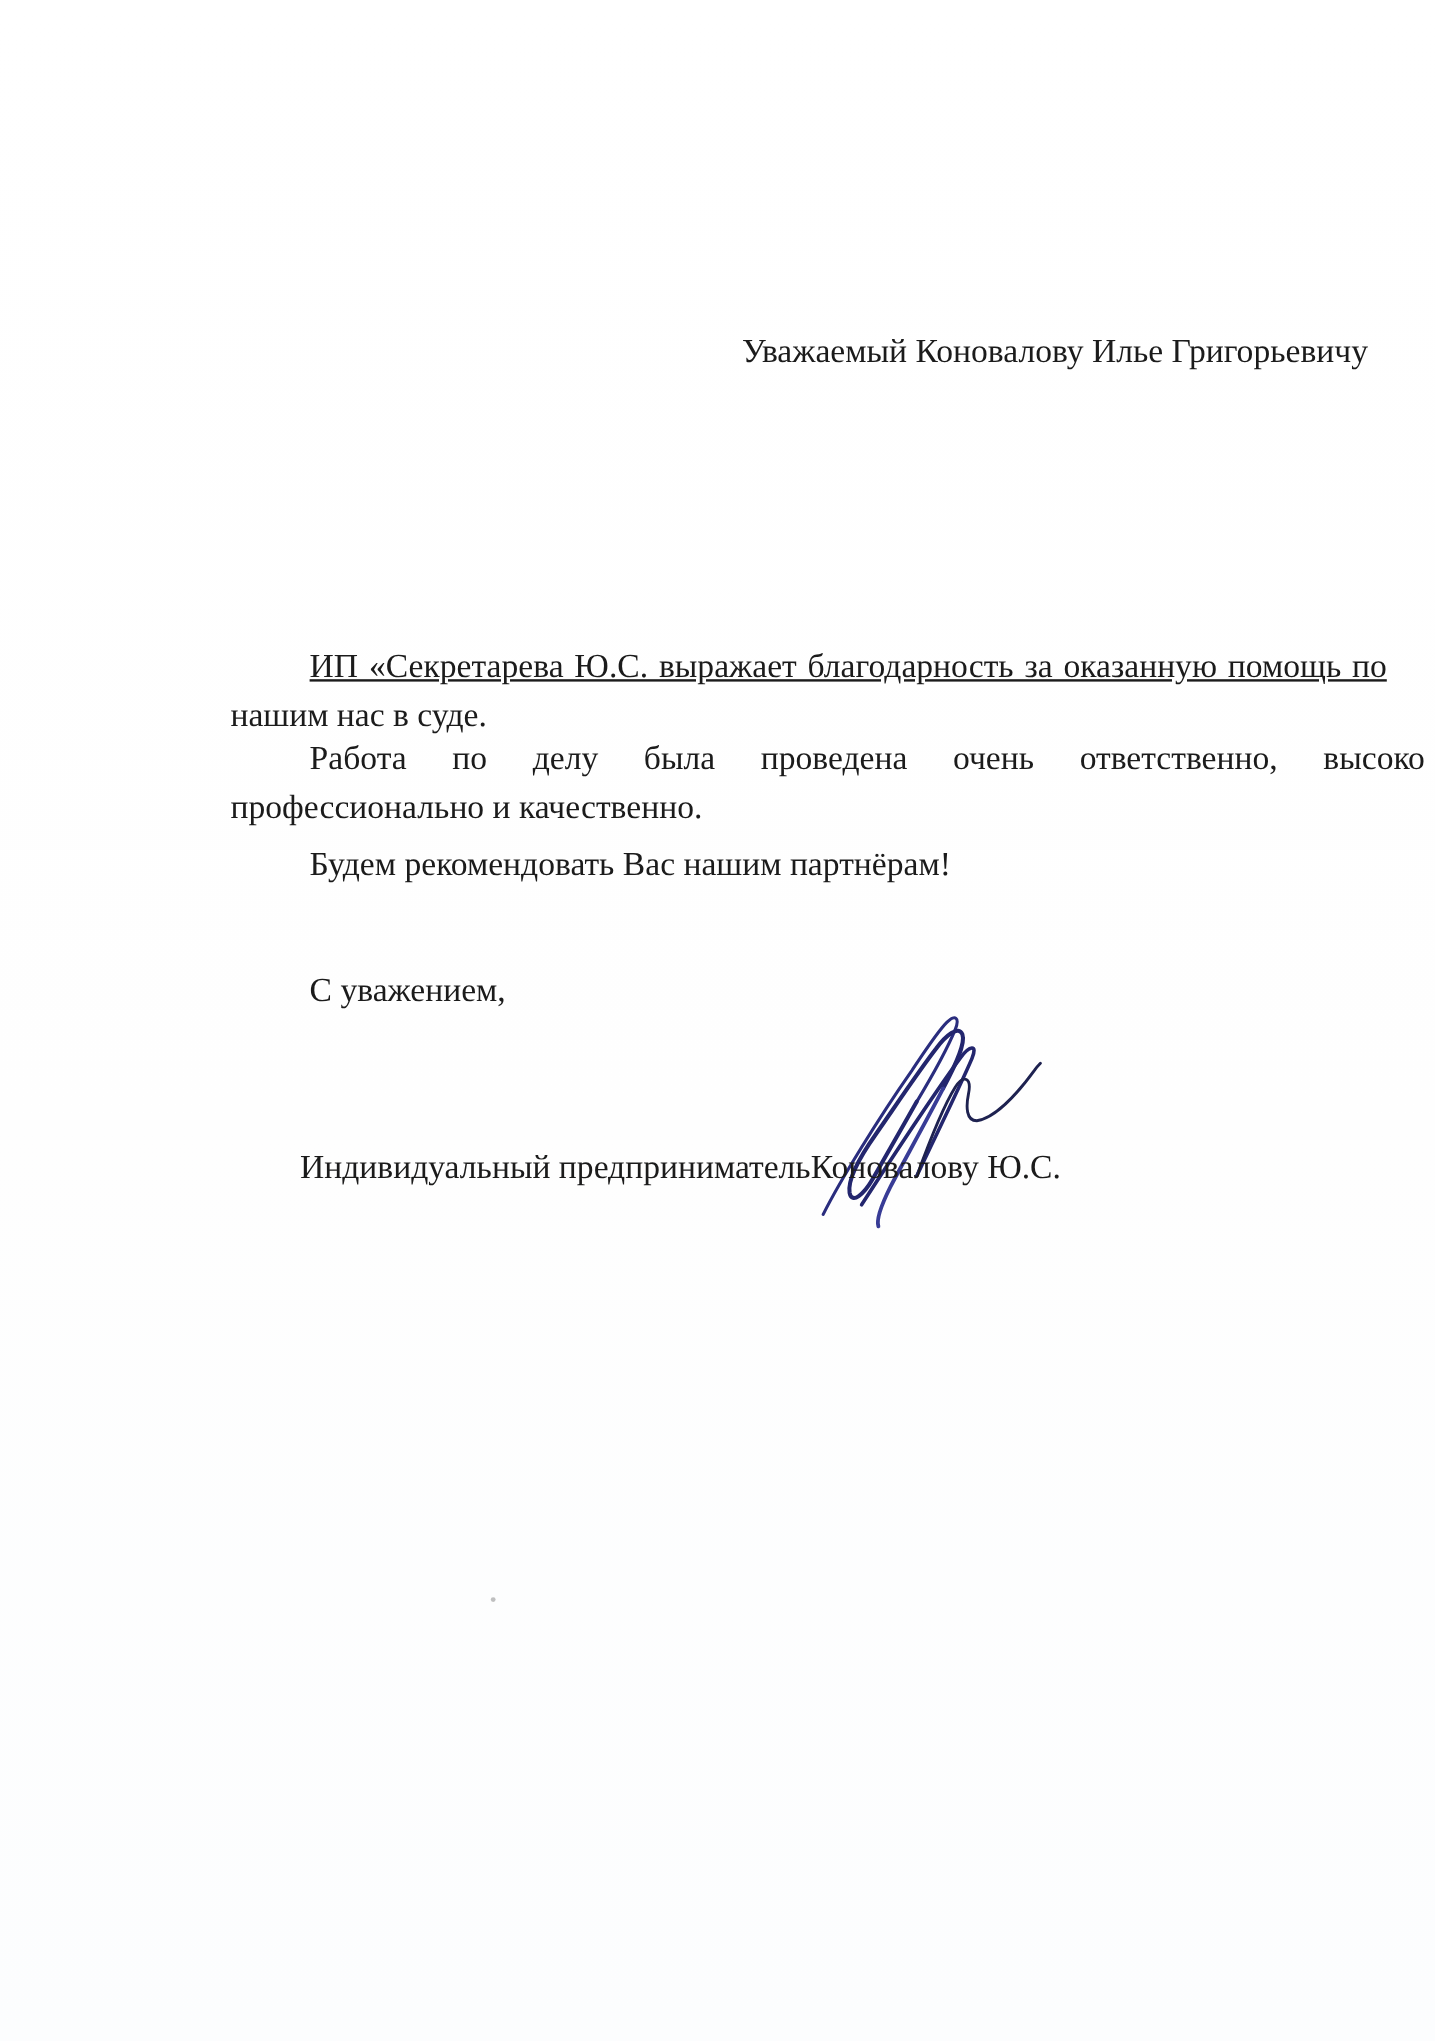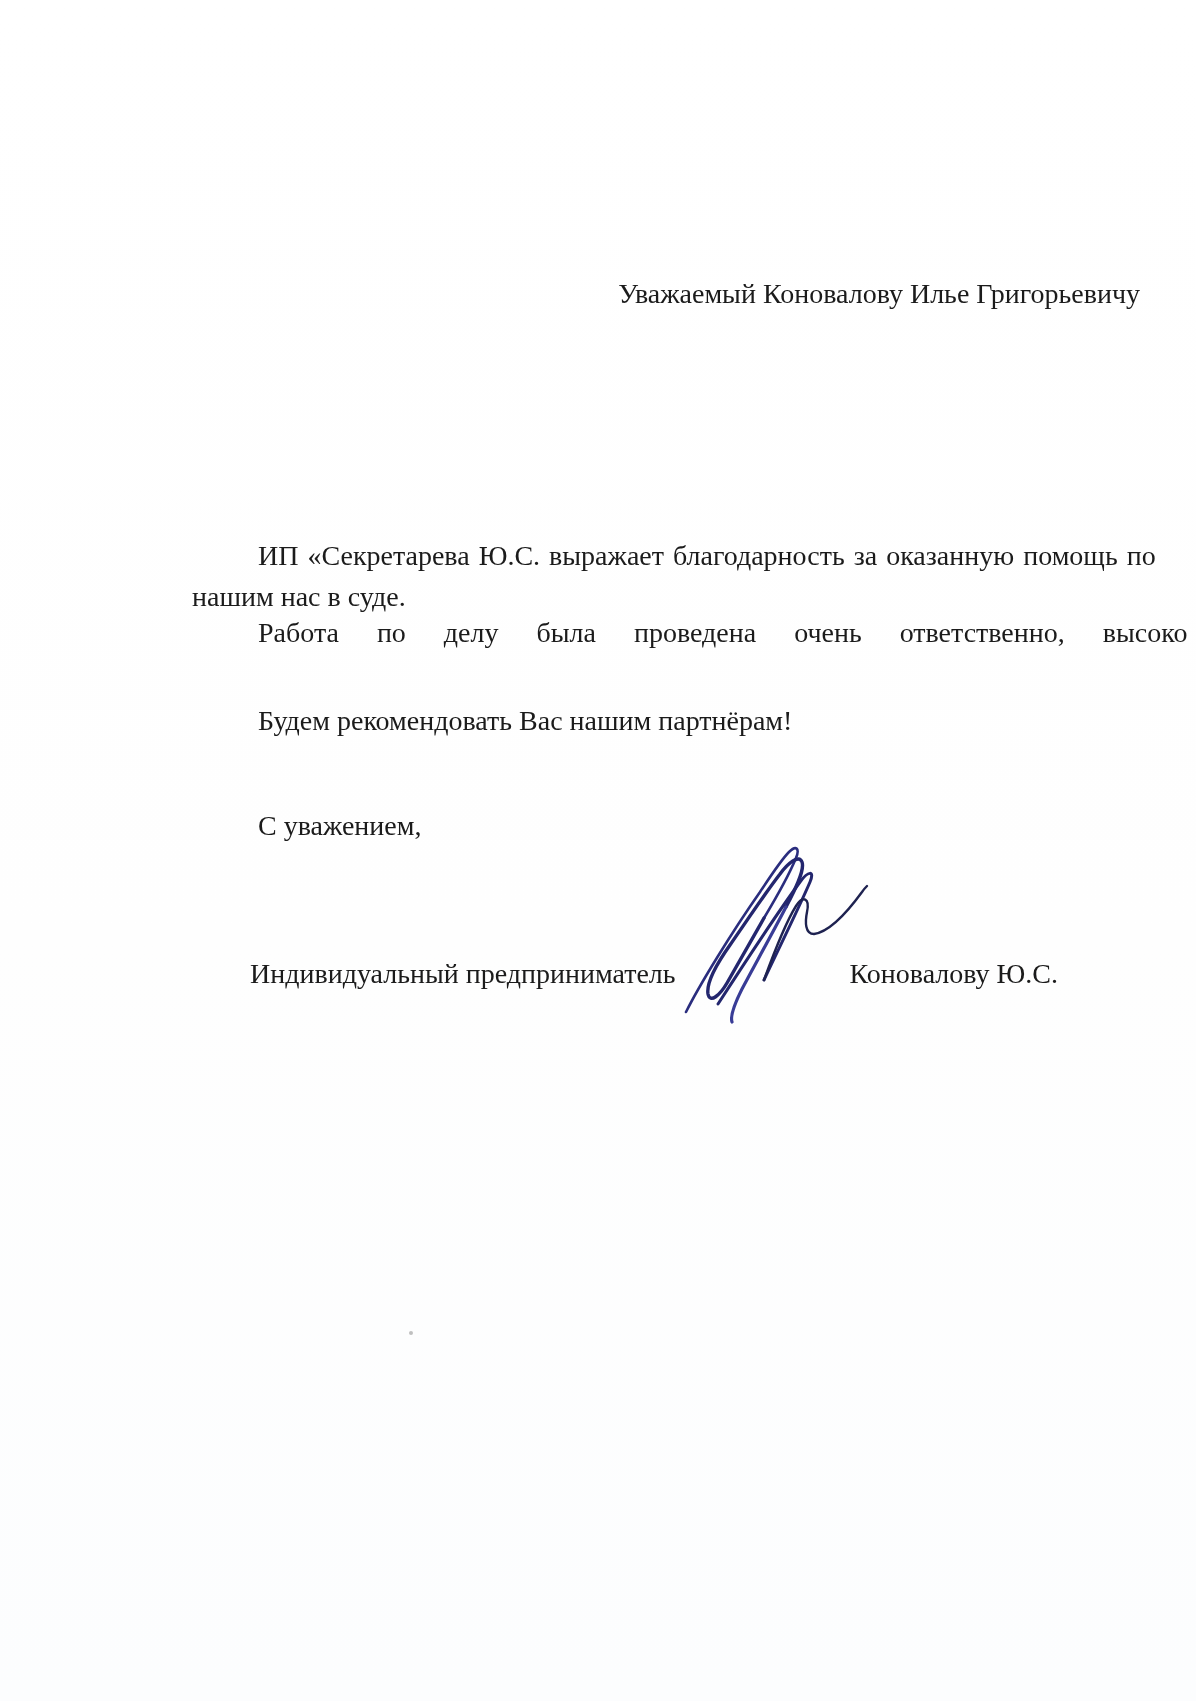--- a/index.html
+++ b/index.html
@@ -17,29 +17,29 @@
     left:192px;width:948px;
     font-size:28px;line-height:41px;
     white-space:nowrap;
   }
   .addressee{top:273px;text-align:right;}
   .greeting{top:478px;text-align:center;transform:translateX(8px);}
   .para{position:absolute;left:192px;width:948px;font-size:28px;line-height:41px;}
   .para .line{white-space:nowrap;}
   .ind{padding-left:66px;}
   .p1{top:535px;}
-  .p1 .l1{word-spacing:2px;}
+  .p1 .l1{word-spacing:2px;text-decoration:underline;}
   .p2{top:612px;}
   .p2 .l1{word-spacing:31px;font-family:Liberation Serif, serif;}
   .p3{top:700px;}
   .closing{top:805px;text-align:left;}
   .signrow{
     position:absolute;left:192px;top:953px;width:948px;
     box-sizing:border-box;padding-left:58px;padding-right:82px;
-    display:flex;justify-content:space-between;
+    display:flex;justify-content:flex-start;
     font-size:28px;line-height:41px;white-space:nowrap;
   }
   .sig{
     position:absolute;left:648px;top:826px;width:235px;height:200px;
     pointer-events:none;
   }
   .speck{
     position:absolute;left:409px;top:1331px;width:4px;height:4px;
     border-radius:50%;background:#8d8d8d;opacity:.55;
   }
@@ -52,20 +52,21 @@
   <div class="tline addressee">Уважаемый Коновалову Илье Григорьевичу</div>
 
 
   <div class="para p1">
     <div class="line l1 ind">ИП «Секретарева Ю.С. выражает благодарность за оказанную помощь по</div>
     <div class="line l2">нашим нас в суде.</div>
   </div>
 
   <div class="para p2">
     <div class="line l1 ind">Работа по делу была проведена очень ответственно, высоко</div>
+    <div class="line l2">профессионально и качественно.</div>
   </div>
 
   <div class="para p3">
     <div class="line l1 ind">Будем рекомендовать Вас нашим партнёрам!</div>
   </div>
 
   <div class="tline closing ind">С уважением,</div>
 
   <svg class="sig" viewBox="0 0 235 200" fill="none" stroke-linecap="round" stroke-linejoin="round">
     <path d="M 38,186 C 52,158 84,106 112,66 C 122,51 133,34 141,26 C 148,19 152,22 148,32 C 141,49 128,72 116,92" stroke="#2a2d7e" stroke-width="2.6"></path>

